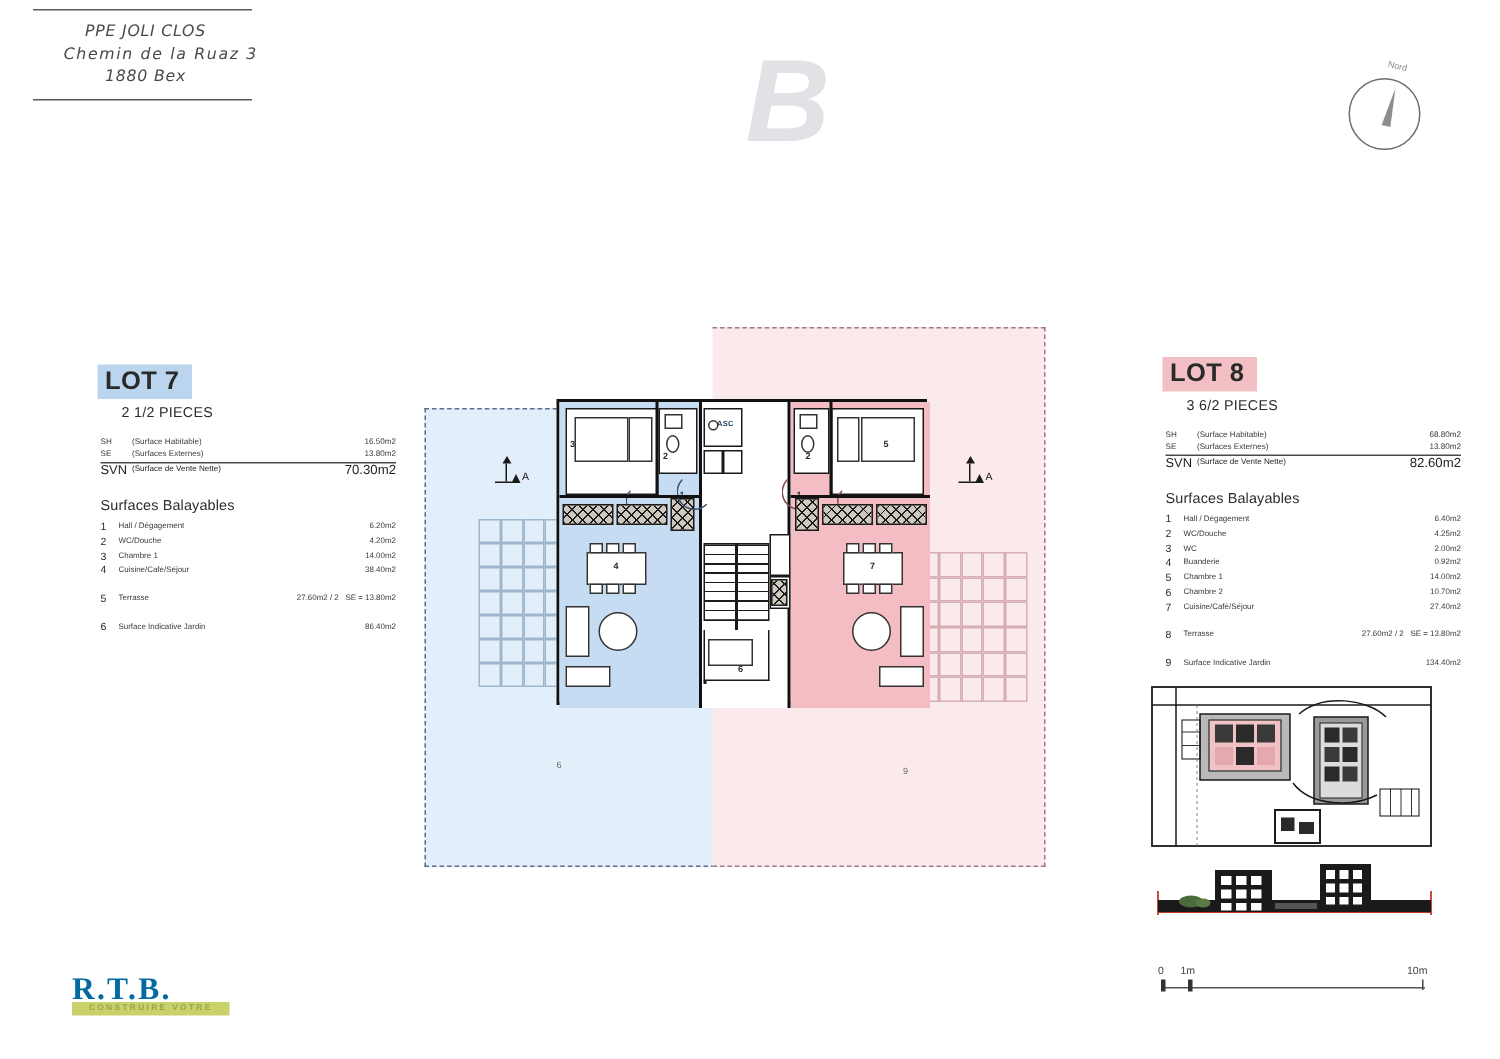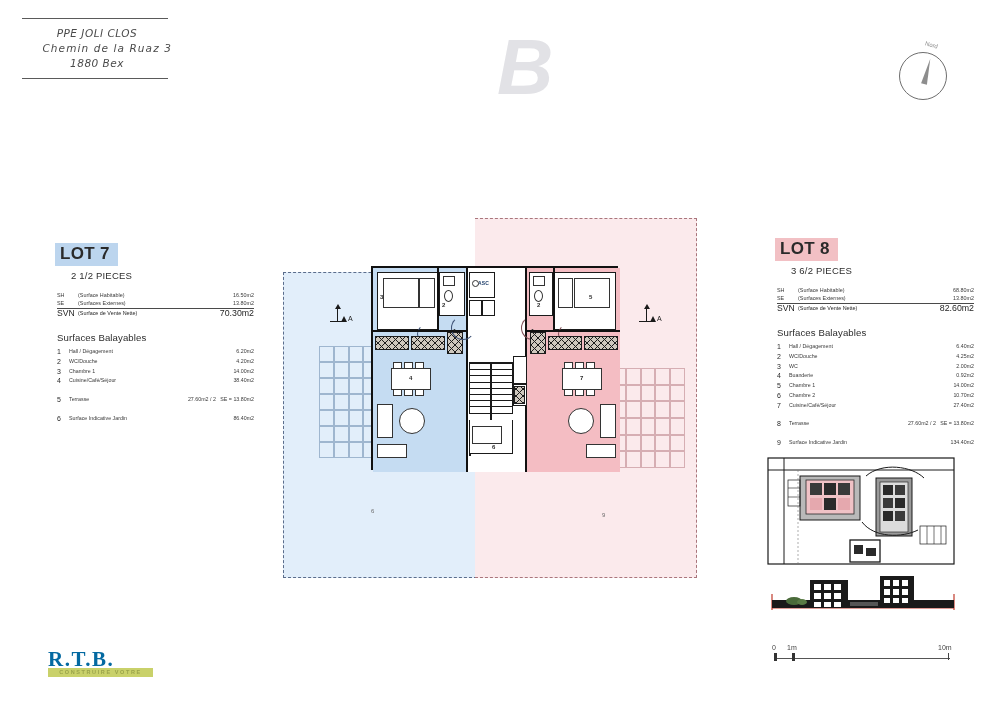--- a/index.html
+++ b/index.html
@@ -3,21 +3,21 @@
 <meta charset="utf-8">
 <title>PPE Joli Clos - RDC B</title>
 <style>
   html,body{margin:0;padding:0;background:#8a8a8a;}
   body{font-family:"Liberation Sans",sans-serif;}
   #page{
     position:relative;width:1000px;height:706px;background:#ffffff;
     overflow:hidden;
   }
   
-  #titleblock{position:absolute;left:22px;top:18px;width:150px;}
+  #titleblock{position:absolute;left:22px;top:6px;width:150px;}
   #titleblock .rule{height:1px;background:#5a5a5a;width:146px;}
   #titleblock .rule.top{margin-bottom:7px;}
   #titleblock .rule.bot{margin-top:7px;}
   .tb-line{
     font-family:"DejaVu Sans",sans-serif;font-style:italic;
     font-size:10.5px;color:#4a4a4a;letter-spacing:.5px;
     text-align:center;line-height:15px;white-space:nowrap;
   }
   .tb-line.l1{text-align:center;}
   .tb-line.l2{letter-spacing:1.1px;text-align:right;}
@@ -44,21 +44,21 @@
     border-left:3.5px solid transparent;border-right:3.5px solid transparent;
     border-bottom:26px solid #8d8d8d;transform:rotate(14deg);
     transform-origin:50% 100%;
   }
   #compass .nlabel{
     position:absolute;left:30px;top:0px;font-size:6px;color:#8a8a8a;
     transform:rotate(14deg);
   }
   
   .lot-panel{position:absolute;width:205px;}
-  #lot7-panel{left:55px;top:243px;}
+  #lot7-panel{left:65px;top:243px;}
   #lot8-panel{left:775px;top:238px;}
   .lot-tag{
     display:inline-block;font-size:17px;font-weight:bold;color:#2a2a2a;
     padding:1px 8px 2px 5px;letter-spacing:.3px;
   }
   #lot7-panel .lot-tag{background:#bcd5ee;}
   #lot8-panel .lot-tag{background:#f2c0c4;}
   .lot-pieces{font-size:9.5px;color:#2d2d2d;margin:4px 0 0 16px;letter-spacing:.2px;}
   .surf-table{margin:11px 0 0 2px;width:197px;border-collapse:collapse;}
   .surf-table td{

